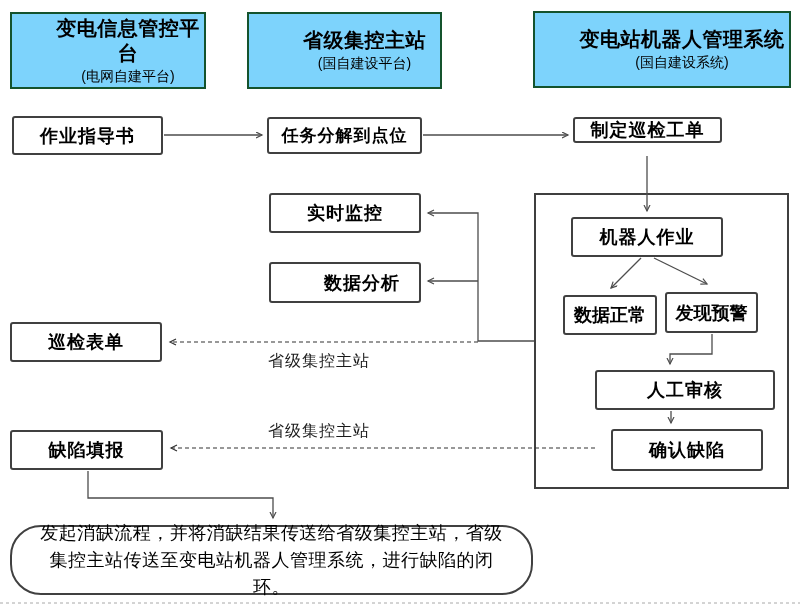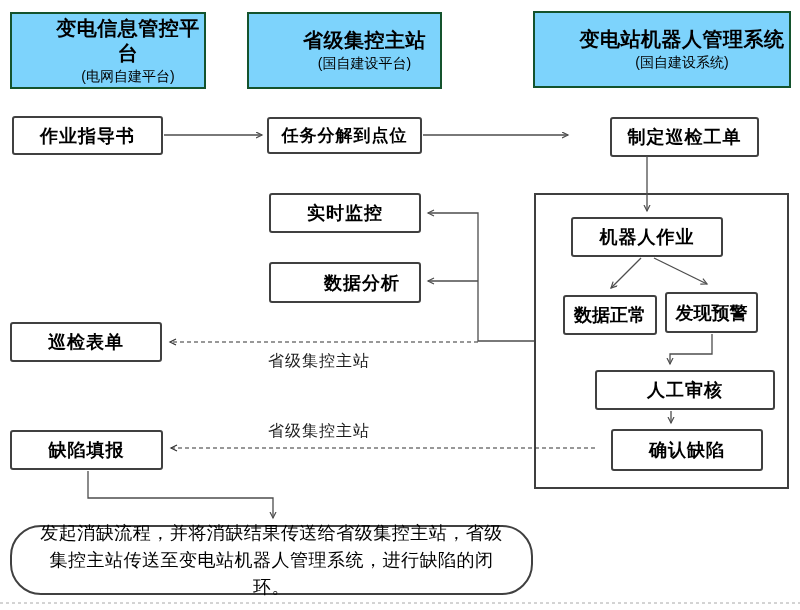--- a/index.html
+++ b/index.html
@@ -53,21 +53,21 @@
   </div>
 
   <div class="bigbox" style="left:534px;top:193px;width:255px;height:296px;"></div>
 
   <div class="rbox" style="left:12px;top:116px;width:151px;height:39px;">
     <span>作业指导书</span>
   </div>
   <div class="rbox" style="left:267px;top:117px;width:155px;height:37px;font-size:17px;">
     <span>任务分解到点位</span>
   </div>
-  <div class="rbox" style="left:573px;top:117px;width:149px;height:40px;margin-left:37px;">
+  <div class="rbox" style="left:573px;top:117px;width:149px;height:26px;">
     <span>制定巡检工单</span>
   </div>
   <div class="rbox" style="left:269px;top:193px;width:152px;height:40px;">
     <span>实时监控</span>
   </div>
   <div class="rbox" style="left:269px;top:262px;width:152px;height:41px;padding-left:34px;">
     <span>数据分析</span>
   </div>
   <div class="rbox" style="left:10px;top:322px;width:152px;height:40px;">
     <span>巡检表单</span>

